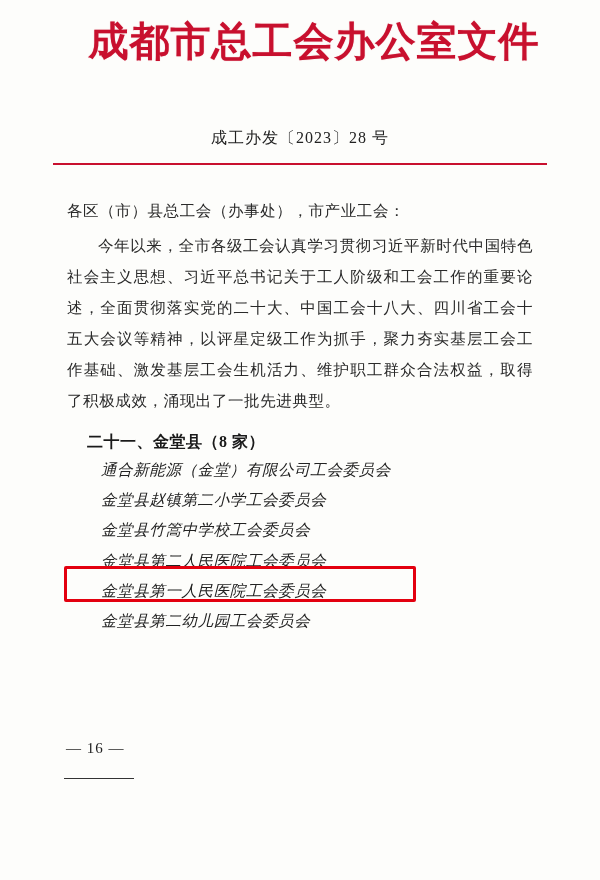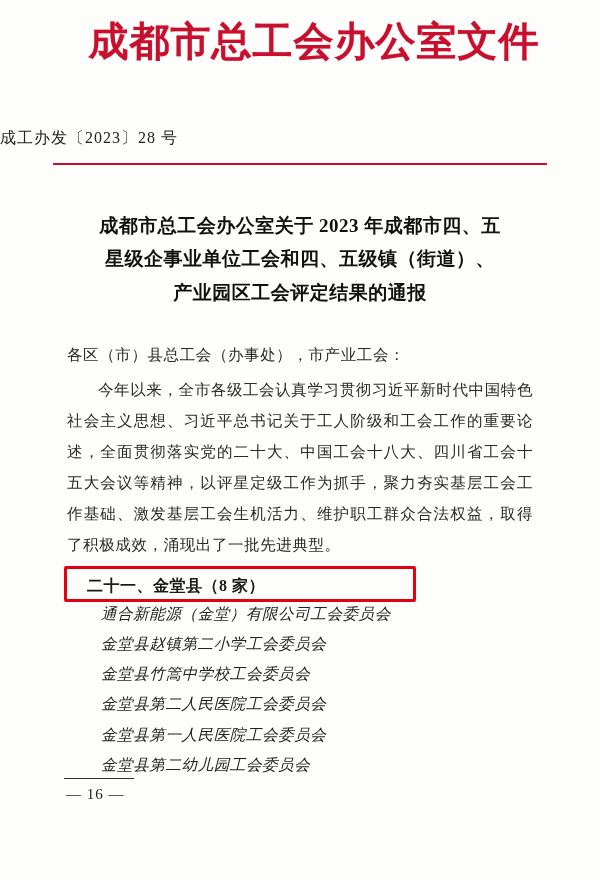--- a/index.html
+++ b/index.html
@@ -30,21 +30,21 @@
     font-family: "Liberation Serif", "DejaVu Serif", serif;
     font-weight: bold;
     font-size: 40px;
     letter-spacing: 1px;
     line-height: 1.2;
     white-space: nowrap;
     text-shadow: 0 0 1px rgba(200,16,46,0.4);
     margin-left: 28px;
   }
   .doc-number {
-    text-align: left;
+    text-align: center;
     font-size: 16px;
     margin-top: 62px;
     letter-spacing: 1px;
     color: #222;
   }
   .red-rule {
     width: 494px;
     height: 2px;
     background: #c8102e;
     margin: 14px auto 0 auto;
@@ -105,21 +105,21 @@
     width: 352px;
     height: 36px;
     border: 3.5px solid #e3000f;
     border-radius: 2px;
     box-sizing: border-box;
     pointer-events: none;
   }
   .page-number {
     position: absolute;
     left: 66px;
-    top: 786px;
+    top: 740px;
     font-size: 15px;
     letter-spacing: 1px;
     color: #222;
   }
   .footer-rule {
     position: absolute;
     left: 64px;
     top: 778px;
     width: 70px;
     height: 1px;
@@ -132,25 +132,20 @@
 <div class="page">
 
   <div class="doc-header">
     <div class="doc-title">成都市总工会办公室文件</div>
   </div>
 
   <div class="doc-number">成工办发〔2023〕28 号</div>
 
   <div class="red-rule"></div>
 
-  <div class="subject">
-    <div>成都市总工会办公室关于 2023 年成都市四、五</div>
-    <div>星级企事业单位工会和四、五级镇（街道）、</div>
-    <div>产业园区工会评定结果的通报</div>
-  </div>
 
   <div class="body-wrap">
     <p class="salutation">各区（市）县总工会（办事处），市产业工会：</p>
     <p class="para">今年以来，全市各级工会认真学习贯彻习近平新时代中国特色社会主义思想、习近平总书记关于工人阶级和工会工作的重要论述，全面贯彻落实党的二十大、中国工会十八大、四川省工会十五大会议等精神，以评星定级工作为抓手，聚力夯实基层工会工作基础、激发基层工会生机活力、维护职工群众合法权益，取得了积极成效，涌现出了一批先进典型。</p>
   </div>
 
   <div class="section-head">二十一、金堂县（8 家）</div>
 
   <ul class="list">
     <li class="list-item">通合新能源（金堂）有限公司工会委员会</li>

